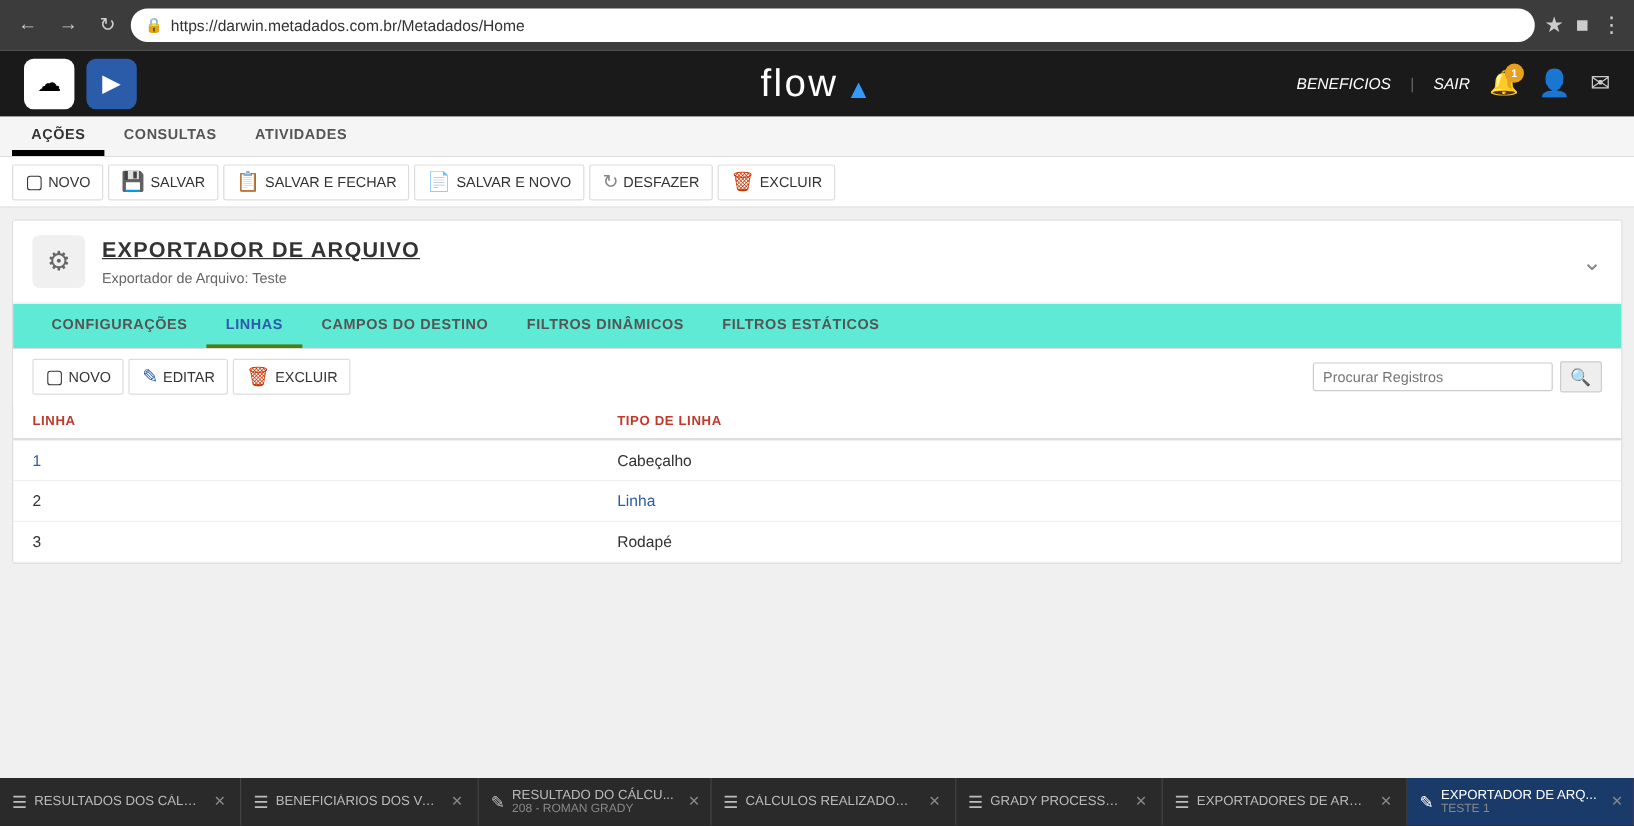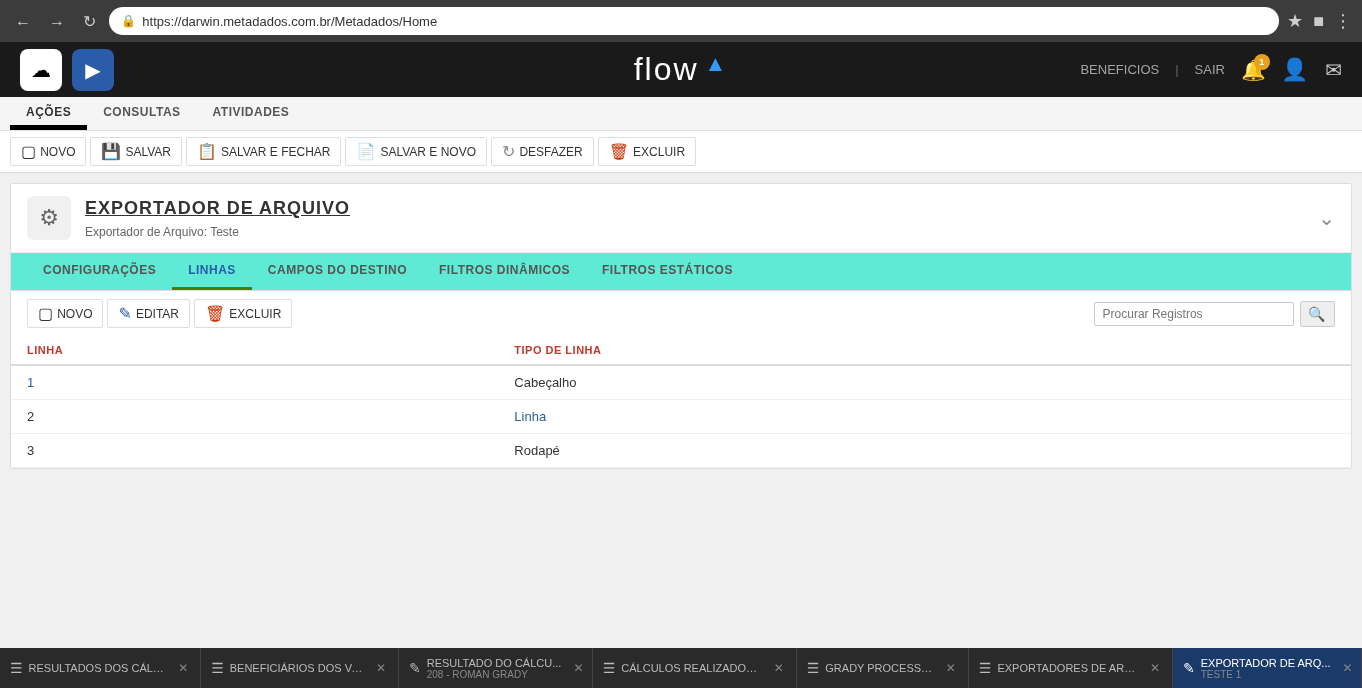--- a/index.html
+++ b/index.html
@@ -62,36 +62,36 @@
     }
     .app-header-title {
       position: absolute;
       left: 50%;
       transform: translateX(-50%);
       color: #fff;
       font-size: 32px;
       font-weight: 300;
       letter-spacing: 2px;
       display: flex;
-      align-items: flex-start;
+      align-items: flex-end;
       gap: 6px;
     }
     .flow-logo-arrow {
       color: #3399ff;
       font-size: 22px;
     }
     .app-header-right {
       margin-left: auto;
       display: flex;
       align-items: center;
       gap: 16px;
       color: #aaa;
       font-size: 13px;
     }
-    .header-link { color: #a3a3a3; text-decoration: none; font-size: 13px; }
+    .header-link { color: #ffffff; text-decoration: none; font-size: 13px; font-style: italic; }
     .header-separator { color: #666; }
     .notif-bell {
       position: relative;
       background: none; border: none; cursor: pointer;
       font-size: 20px; color: #ccc;
     }
     .notif-badge {
       position: absolute;
       top: -4px; right: -4px;
       background: #e8a020;

